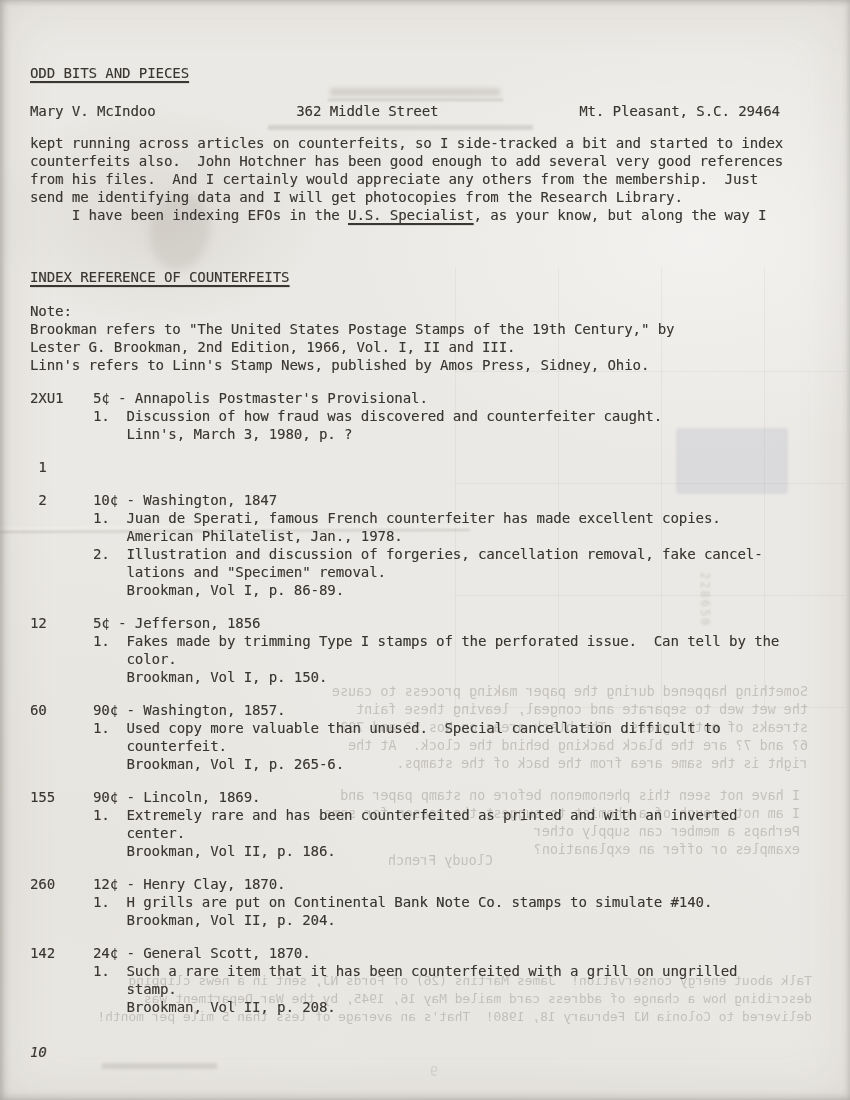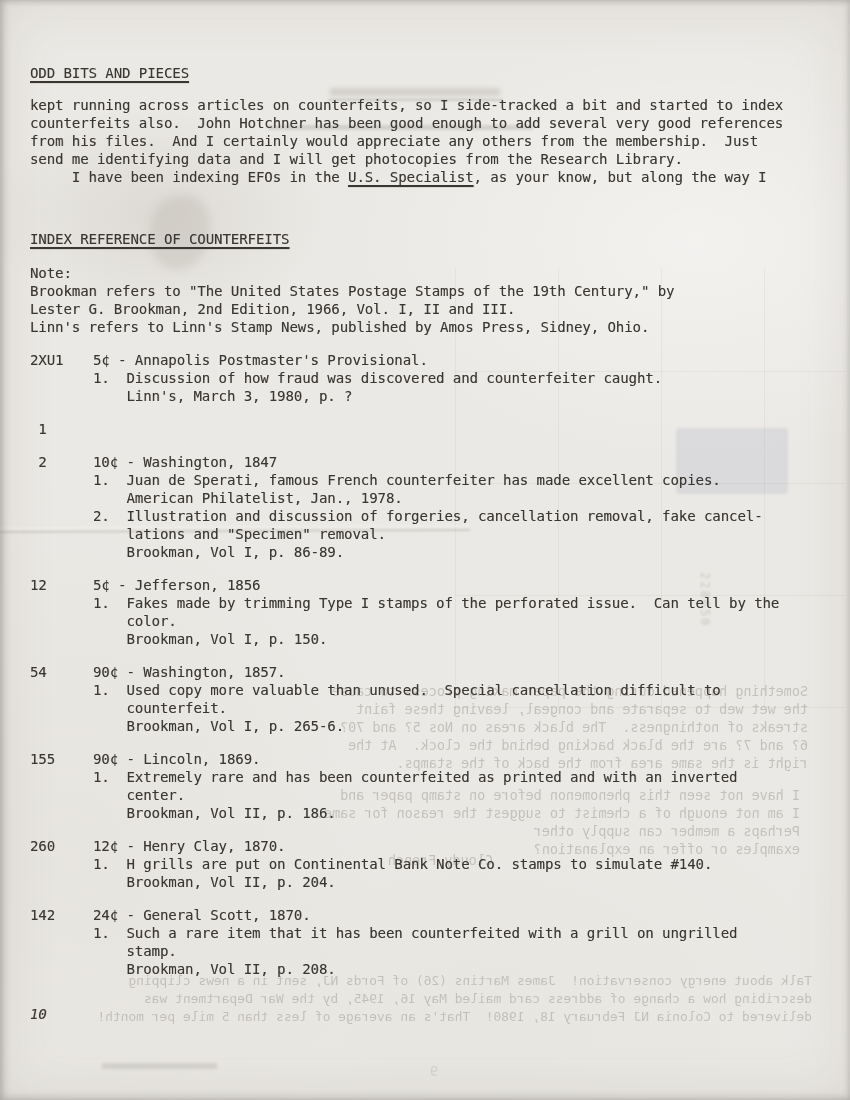--- a/index.html
+++ b/index.html
@@ -103,20 +103,25 @@
 delivered to Colonia NJ February 18, 1980!  That's an average of less than 5 mile per month!</pre>
   <pre class="ghost" style="top:1062px; left:430px; opacity:0.22;">9</pre>
   <div class="plate-no" style="left:696px; top:572px;">228650</div>
 
   <div class="content">
 
     <div class="centered">
       <span class="ul">ODD BITS AND PIECES</span>
     </div>
 
+    <div class="byline">
+      <span>Mary V. McIndoo</span>
+      <span>362 Middle Street</span>
+      <span>Mt. Pleasant, S.C. 29464</span>
+    </div>
 
     <div class="para">
       <pre>kept running across articles on counterfeits, so I side-tracked a bit and started to index
 counterfeits also.  John Hotchner has been good enough to add several very good references
 from his files.  And I certainly would appreciate any others from the membership.  Just
 send me identifying data and I will get photocopies from the Research Library.</pre>
       <pre><span>     I have been indexing EFOs in the </span><span class="ul">U.S. Specialist</span><span>, as your know, but along the way I</span></pre>
     </div>
 
     <div class="centered section-head">
@@ -155,21 +160,21 @@
 
       <div class="entry">
         <span class="eid">12</span>
         <pre>5¢ - Jefferson, 1856
 1.  Fakes made by trimming Type I stamps of the perforated issue.  Can tell by the
     color.
     Brookman, Vol I, p. 150.</pre>
       </div>
 
       <div class="entry">
-        <span class="eid">54</span>
+        <span class="eid">60</span>
         <pre>90¢ - Washington, 1857.
 1.  Used copy more valuable than unused.  Special cancellation difficult to
     counterfeit.
     Brookman, Vol I, p. 265-6.</pre>
       </div>
 
       <div class="entry">
         <span class="eid">155</span>
         <pre>90¢ - Lincoln, 1869.
 1.  Extremely rare and has been counterfeited as printed and with an inverted

